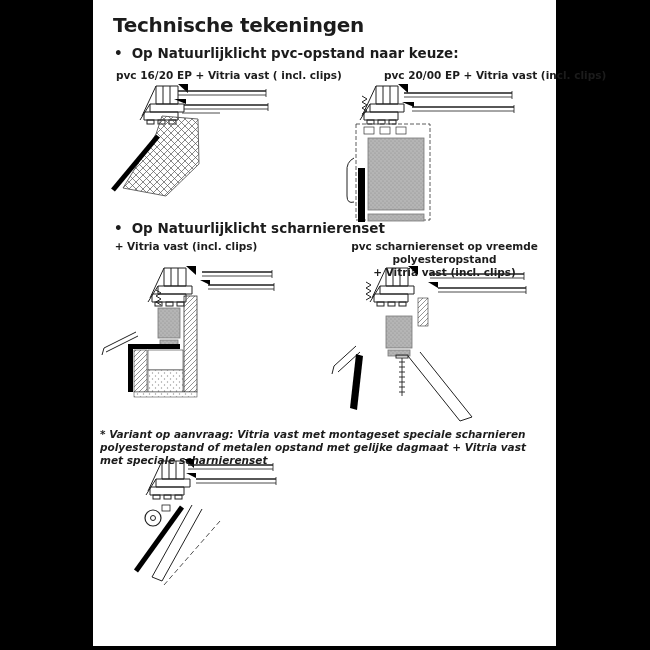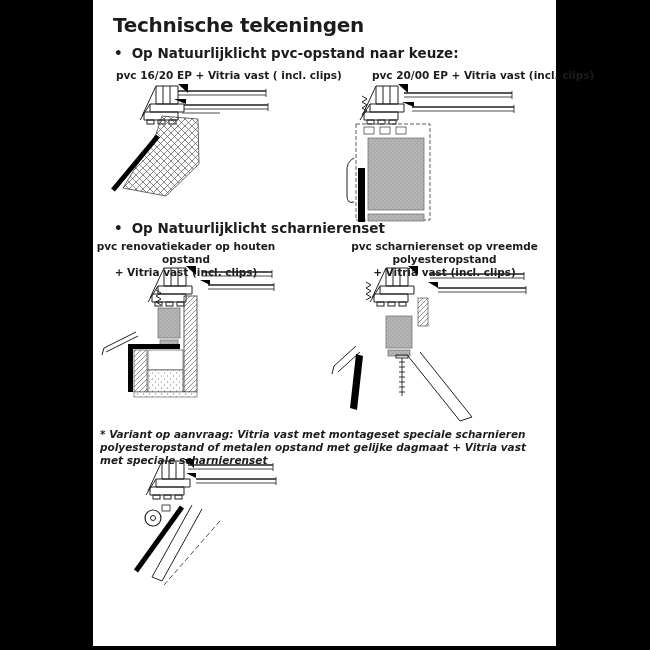--- a/index.html
+++ b/index.html
@@ -13,21 +13,21 @@
   .bar-left  { left:0; top:0; width:93px;  height:646px; }
   .bar-right { left:556px; top:0; width:94px; height:646px; }
   .bar-bottom{ left:0; top:646px; width:650px; height:4px; }
 
   .title { position:absolute; left:113px; top:13px; font-size:20px; font-weight:bold; letter-spacing:-0.3px; }
   .bullet-line { position:absolute; font-size:13.5px; font-weight:bold; display:flex; gap:9px; white-space:nowrap; }
   .bullet-1 { left:114px; top:45px; }
   .bullet-2 { left:114px; top:220px; }
   .cap { position:absolute; font-size:10.5px; font-weight:bold; white-space:nowrap; }
   .cap-1 { left:116px; top:69px; }
-  .cap-2 { left:372px; top:69px; }
+  .cap-2 { left:384px; top:69px; }
   .cap2line { position:absolute; font-size:10.5px; font-weight:bold; text-align:center; line-height:13px; white-space:normal; }
   .cap-3 { left:95px;  top:240px; width:182px; }
   .cap-4 { left:333px; top:240px; width:223px; }
   .footnote { position:absolute; left:100px; top:428px; width:452px;
               font-size:10.5px; font-weight:bold; font-style:italic; line-height:13px; }
 
   .drawing { position:absolute; }
   .svg-1 { left:108px; top:84px; }
   .svg-2 { left:342px; top:84px; }
   .svg-3 { left:100px; top:266px; }
@@ -126,21 +126,20 @@
     <rect x="16" y="84" width="7" height="54" fill="#000"></rect>
     <path d="M12,74 Q4,78 5,88 L5,112 Q5,120 12,118" fill="none" stroke="#222" stroke-width="1"></path>
   </svg>
 
   <div class="bullet-line bullet-2">
     <span>•</span>
     <span>Op Natuurlijklicht scharnierenset</span>
   </div>
 
   <div class="cap2line cap-3">
-    <div>pvc renovatiekader op houten opstand</div>
     <div>+ Vitria vast (incl. clips)</div>
   </div>
   <div class="cap2line cap-4">
     <div>pvc scharnierenset op vreemde polyesteropstand</div>
     <div>+ Vitria vast (incl. clips)</div>
   </div>
 
   <svg class="drawing svg-3" width="200" height="134" viewBox="0 0 200 134">
     <use href="#frameProfile" transform="translate(38,0)"></use>
     <polyline points="56,24 61,27 56,30 61,33 56,36 61,39" fill="none" stroke="#222" stroke-width="1"></polyline>

